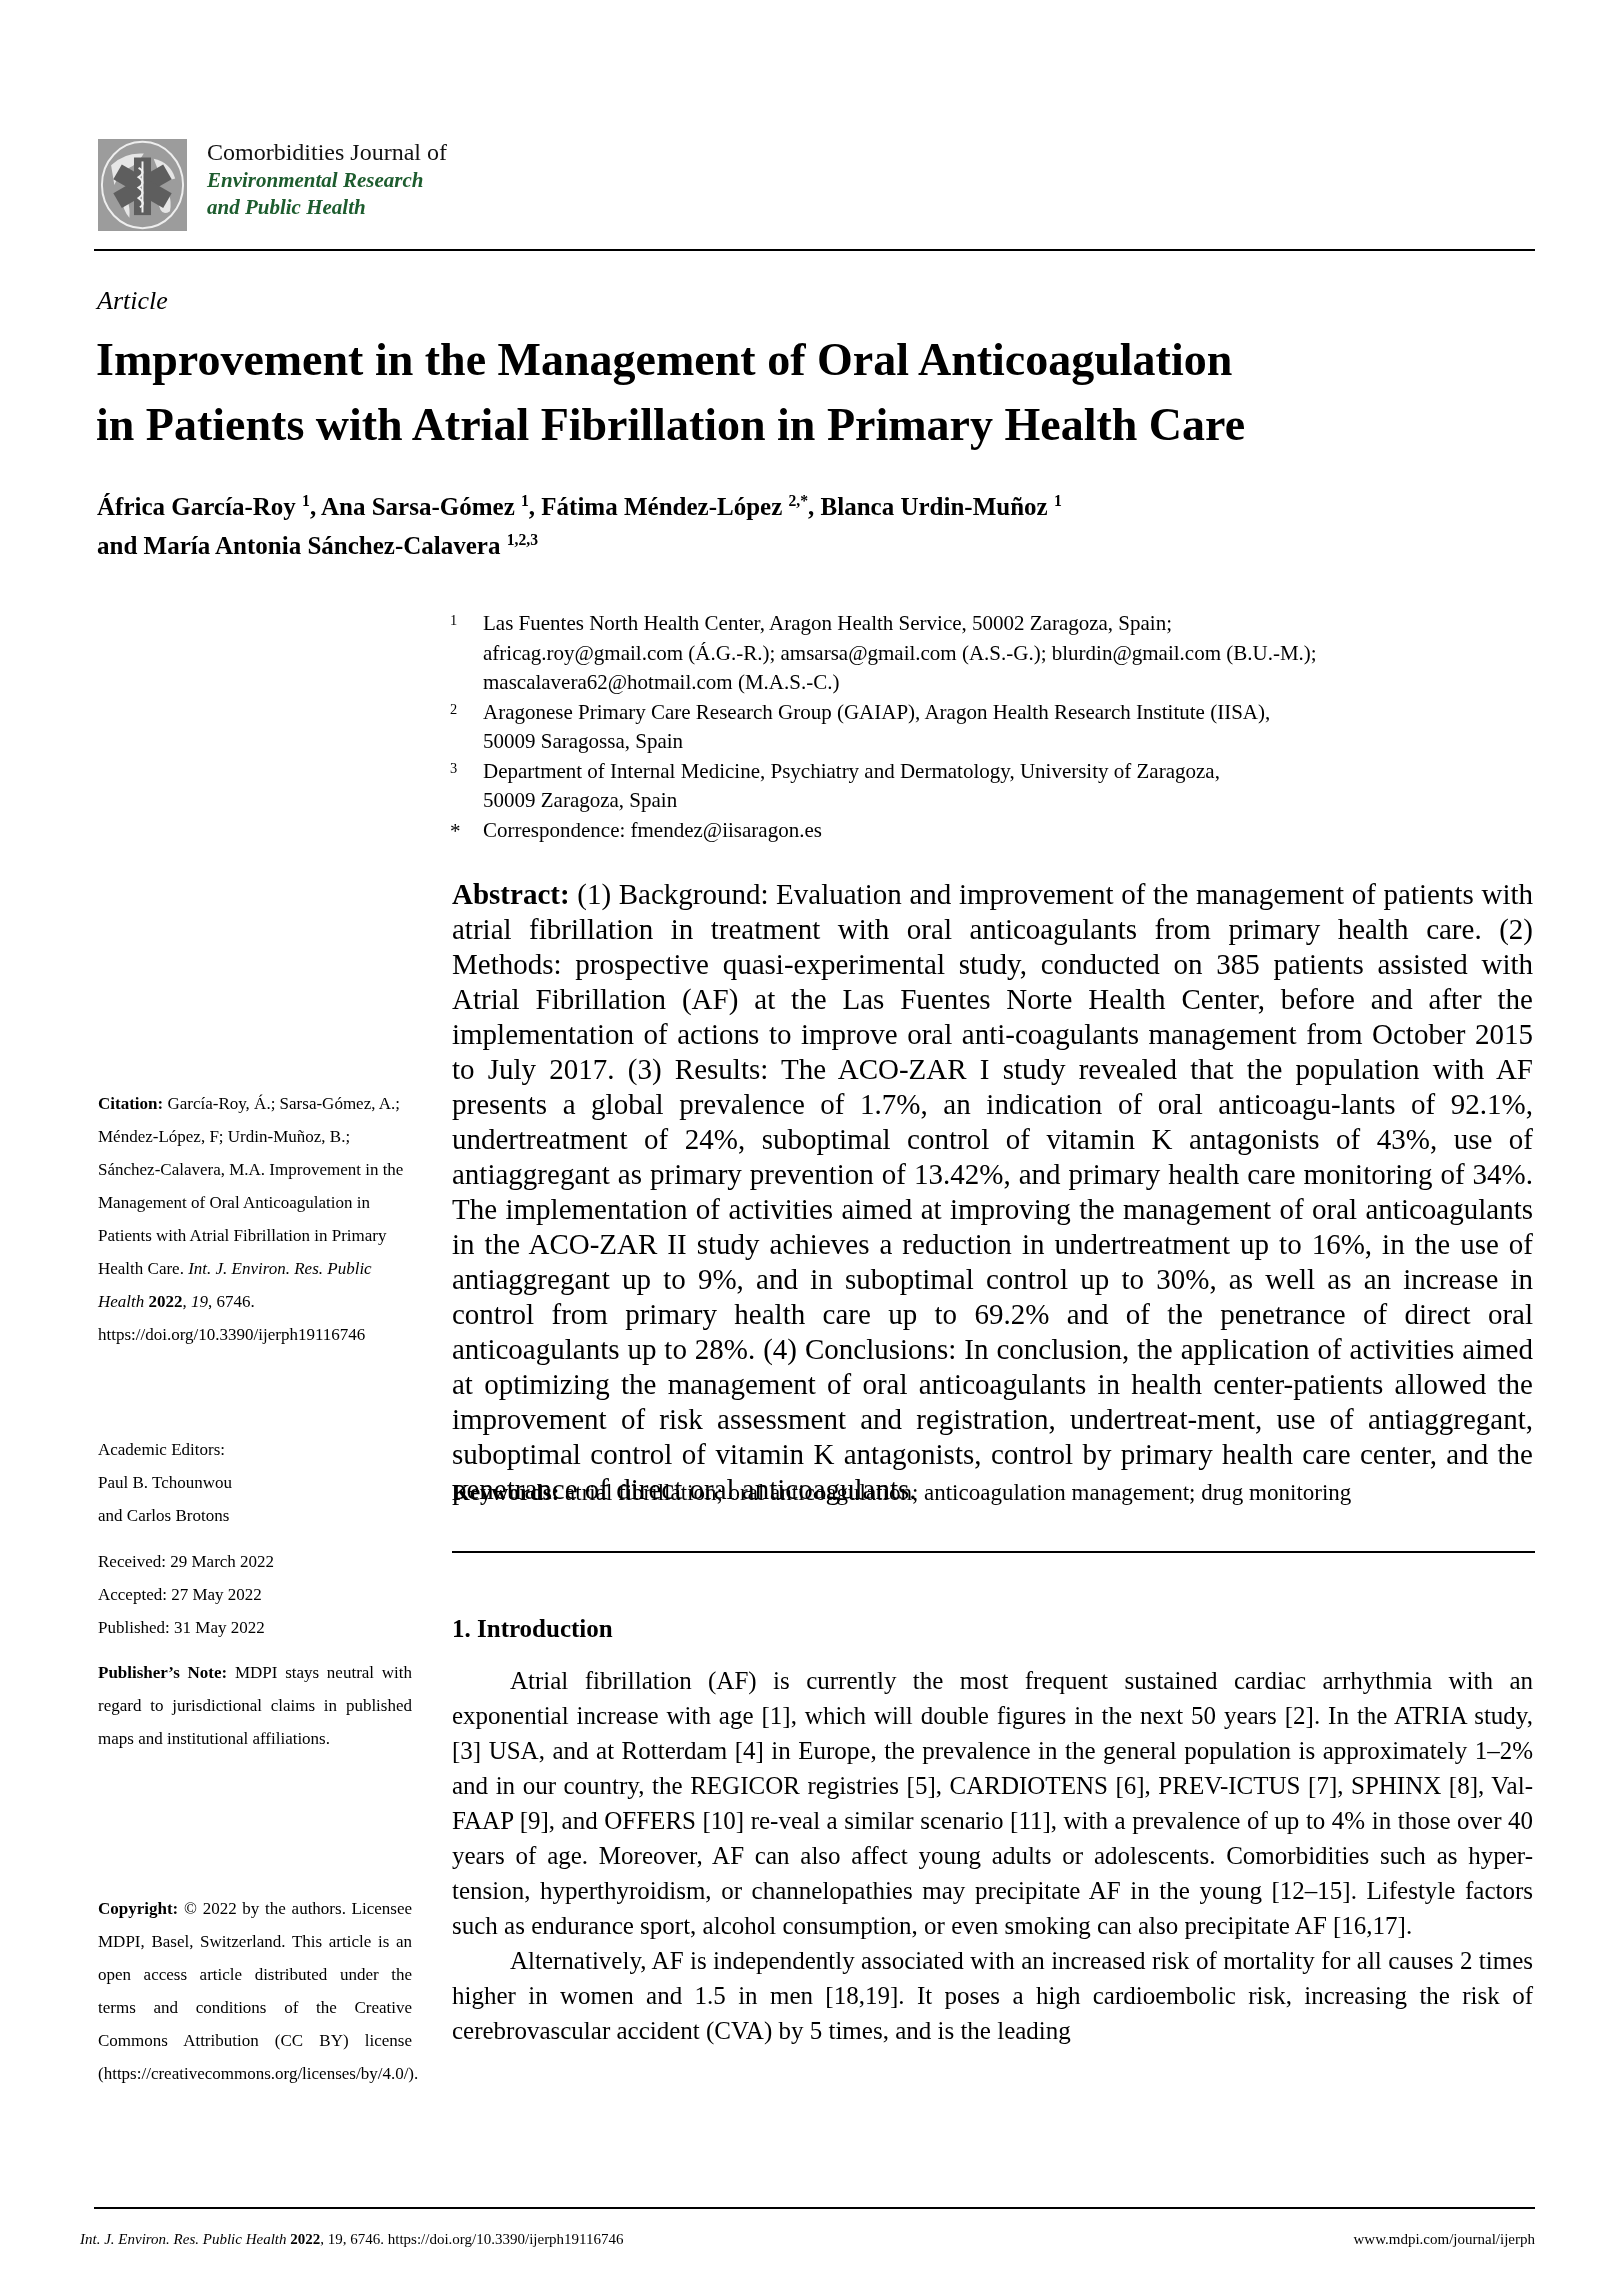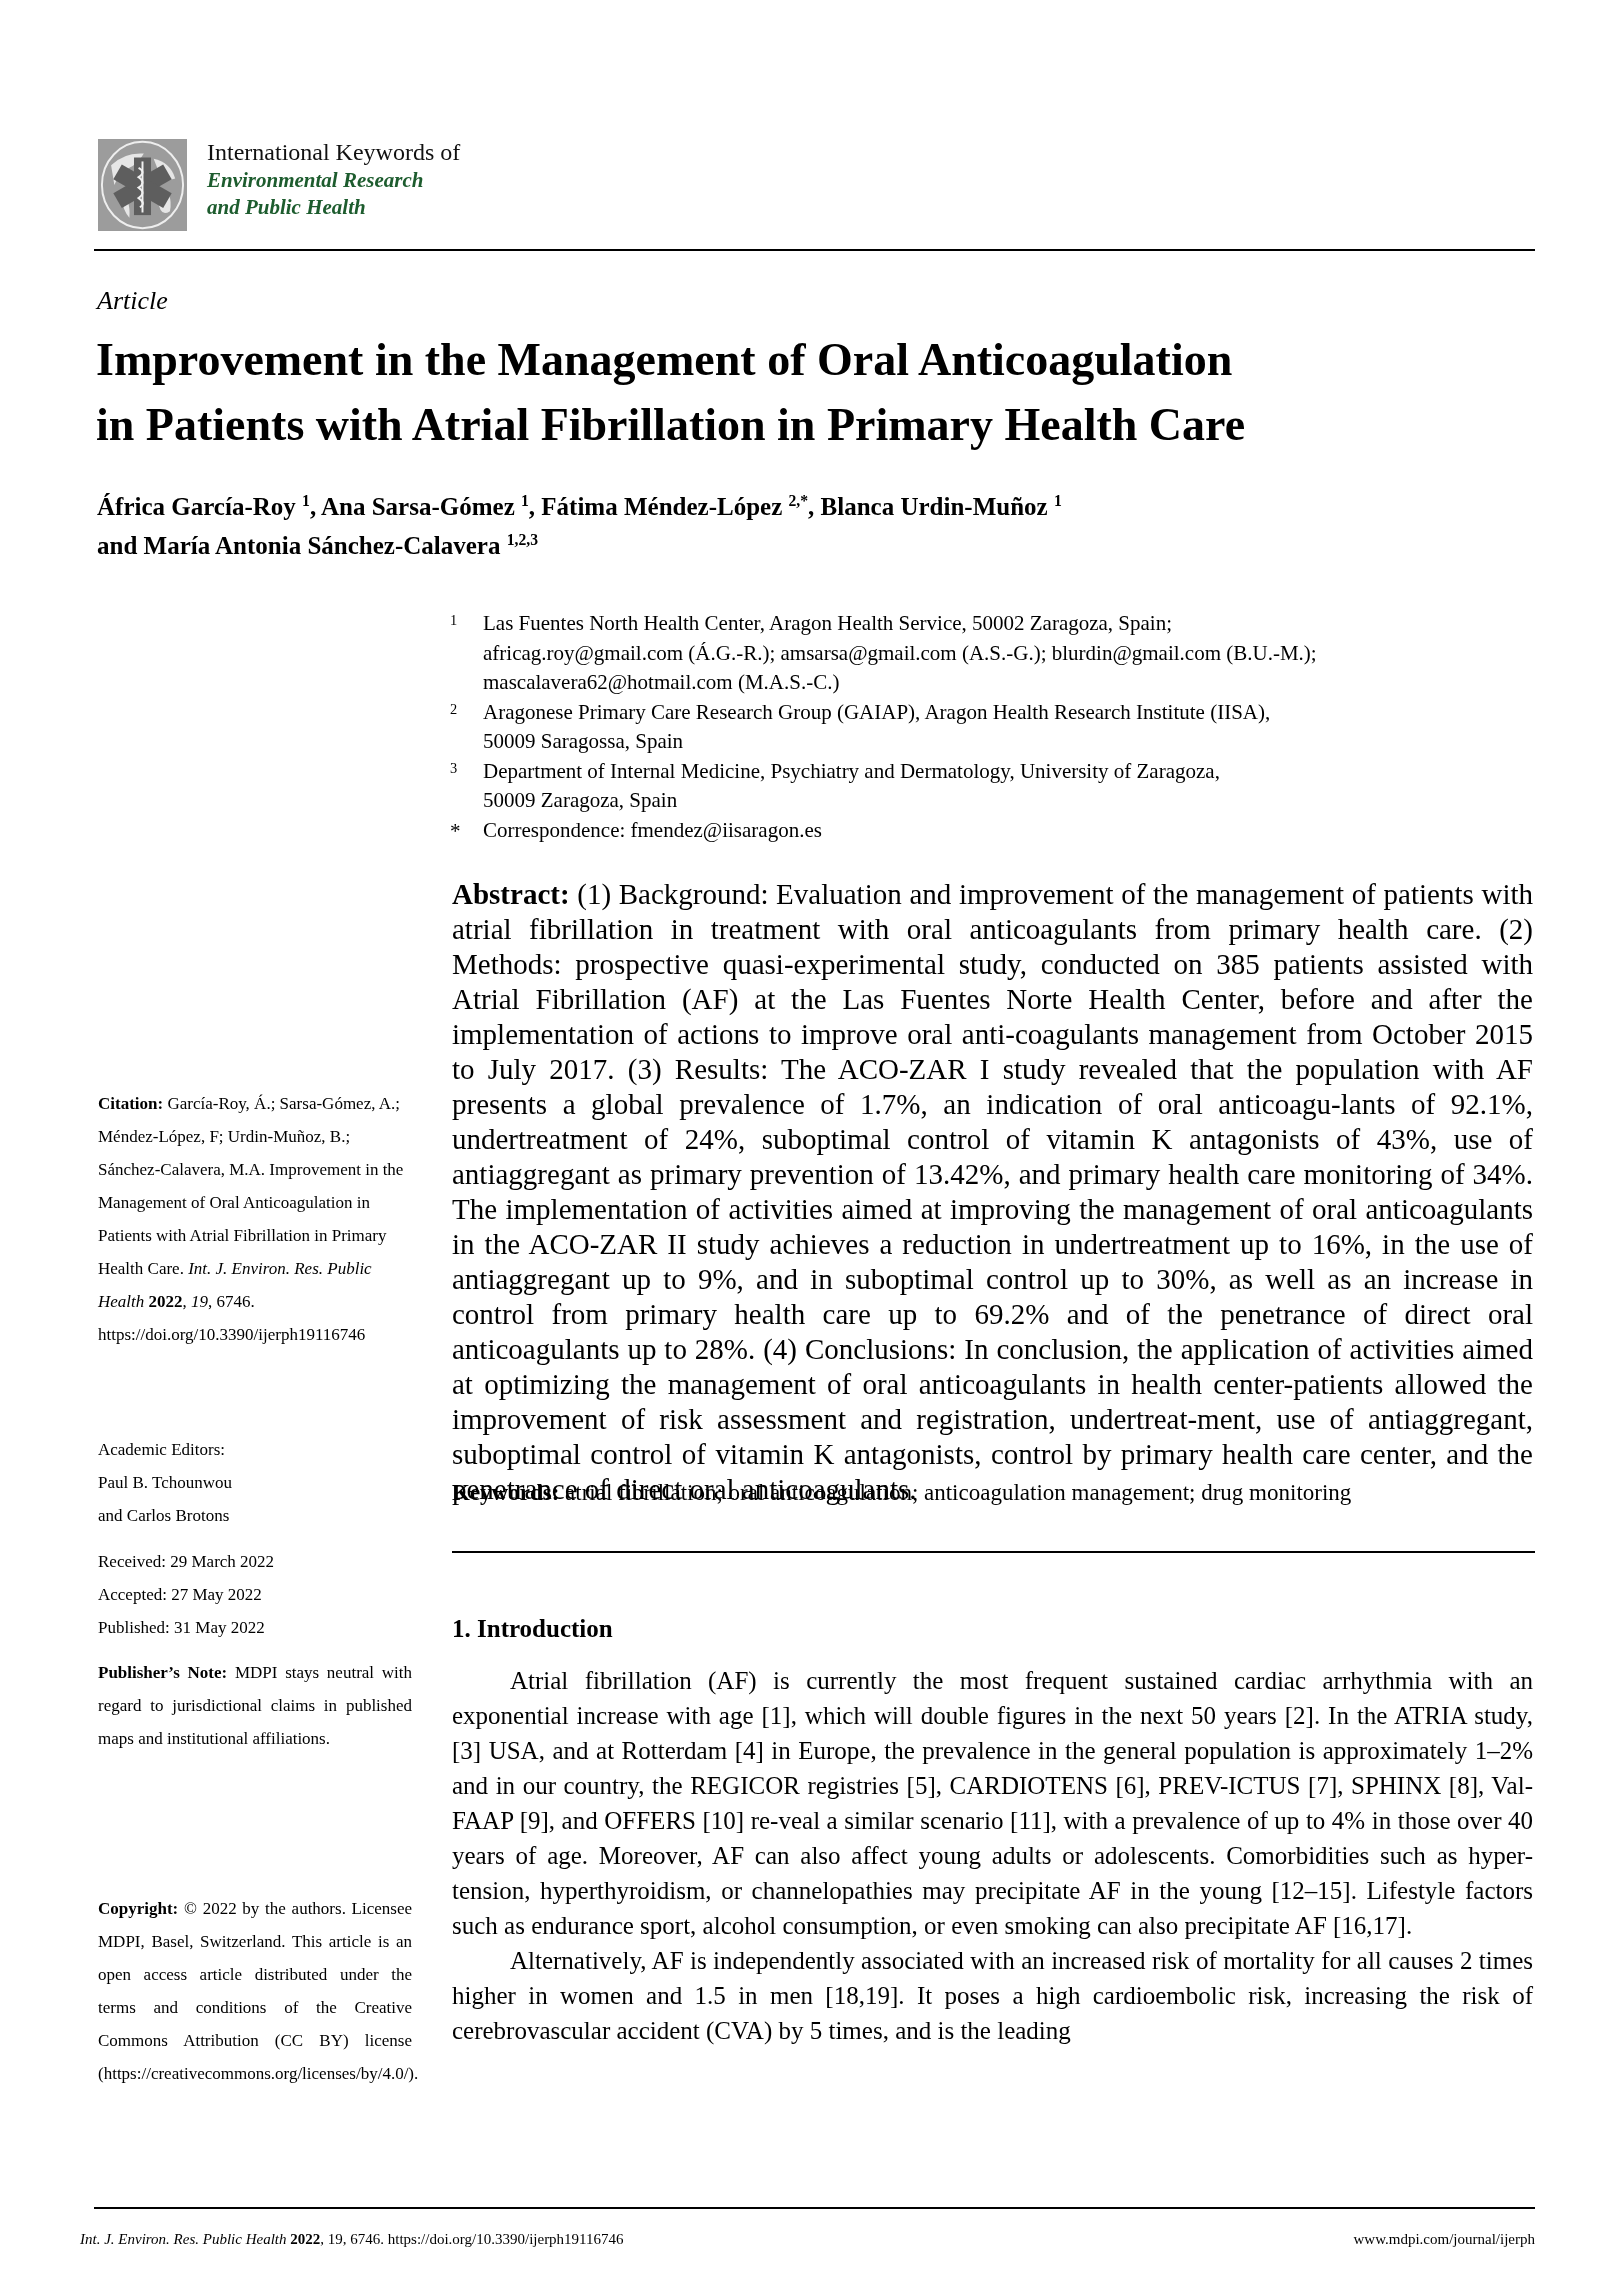--- a/index.html
+++ b/index.html
@@ -64,21 +64,21 @@
     <g fill="#5e5e5e" transform="translate(68,72)">
       <rect x="-13" y="-44" width="26" height="88"></rect>
       <rect x="-13" y="-44" width="26" height="88" transform="rotate(60)"></rect>
       <rect x="-13" y="-44" width="26" height="88" transform="rotate(-60)"></rect>
     </g>
     <line x1="68" y1="34" x2="68" y2="112" stroke="#f0f0f0" stroke-width="3"></line>
     <path d="M62 44 Q74 50 62 58 Q74 66 62 74 Q74 82 62 90 Q74 98 64 104" fill="none" stroke="#f0f0f0" stroke-width="3"></path>
   </svg>
 </div>
 <div class="abs journal">
-  <div class="l1">International Keywords of</div>
+  <div class="l1">Comorbidities Journal of</div>
   <div class="l2">Environmental Research</div>
   <div class="l3">and Public Health</div>
 </div>
 <div class="abs hr-top"></div>
 
 <div class="abs article-type">Article</div>
 <div class="abs title">
   <div>Improvement in the Management of Oral Anticoagulation</div>
   <div>in Patients with Atrial Fibrillation in Primary Health Care</div>
 </div>

